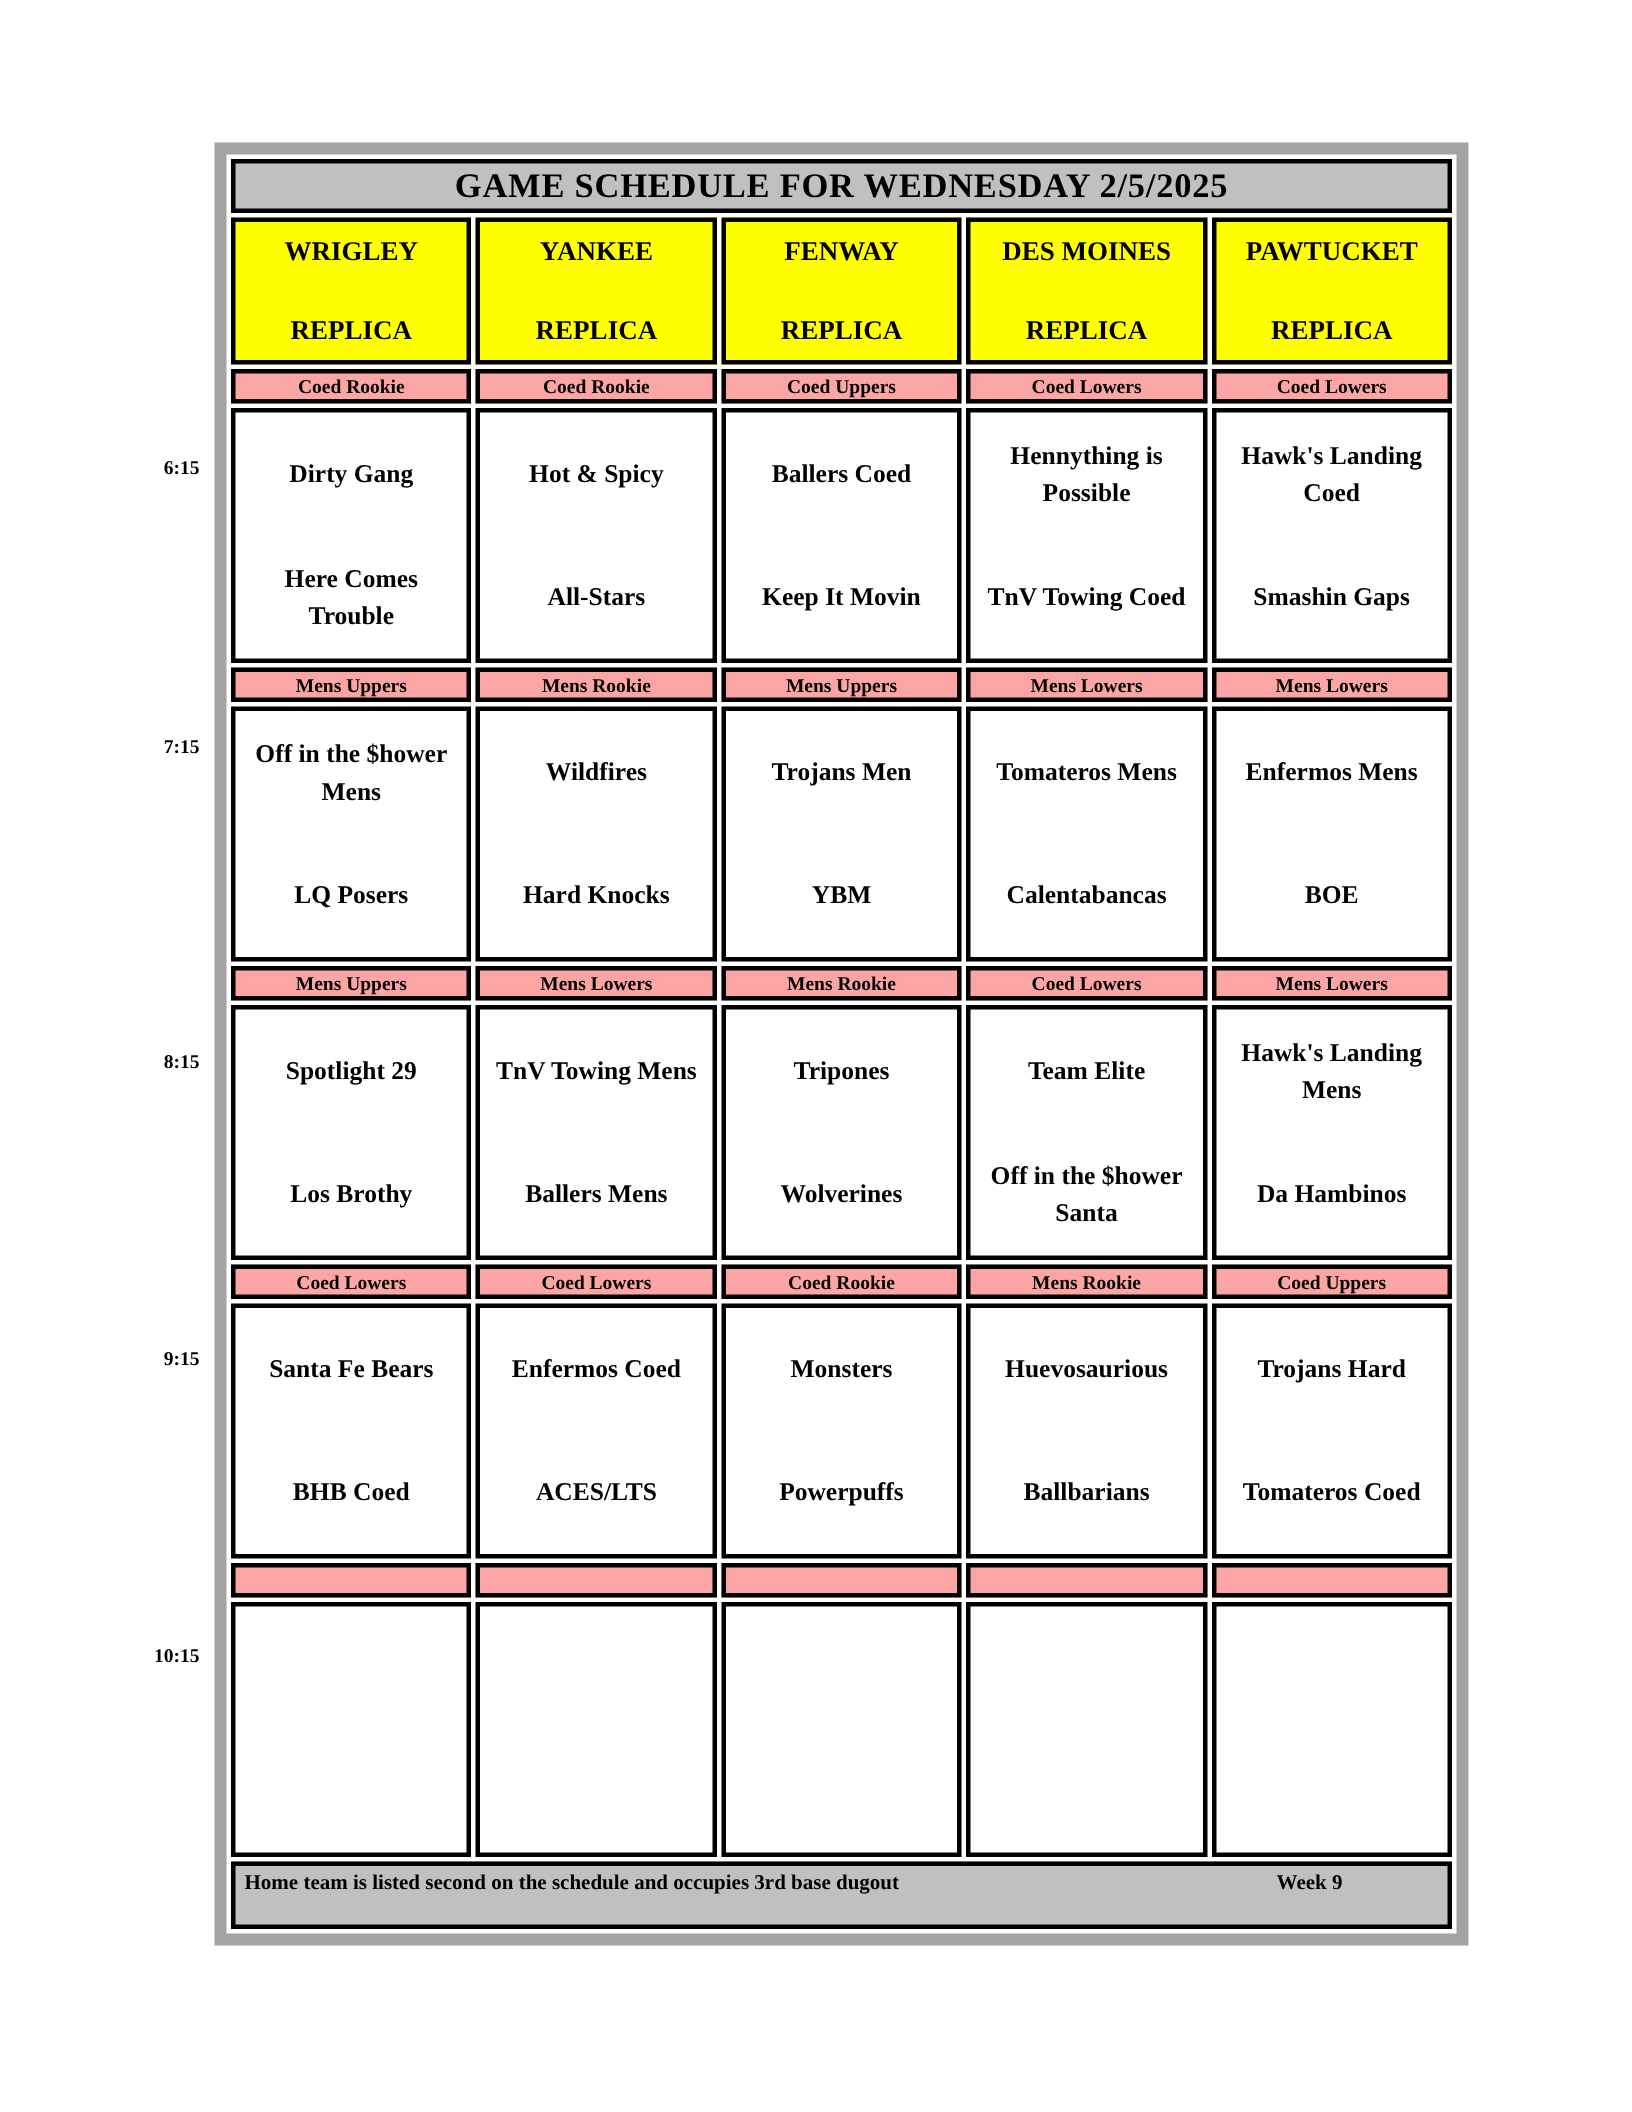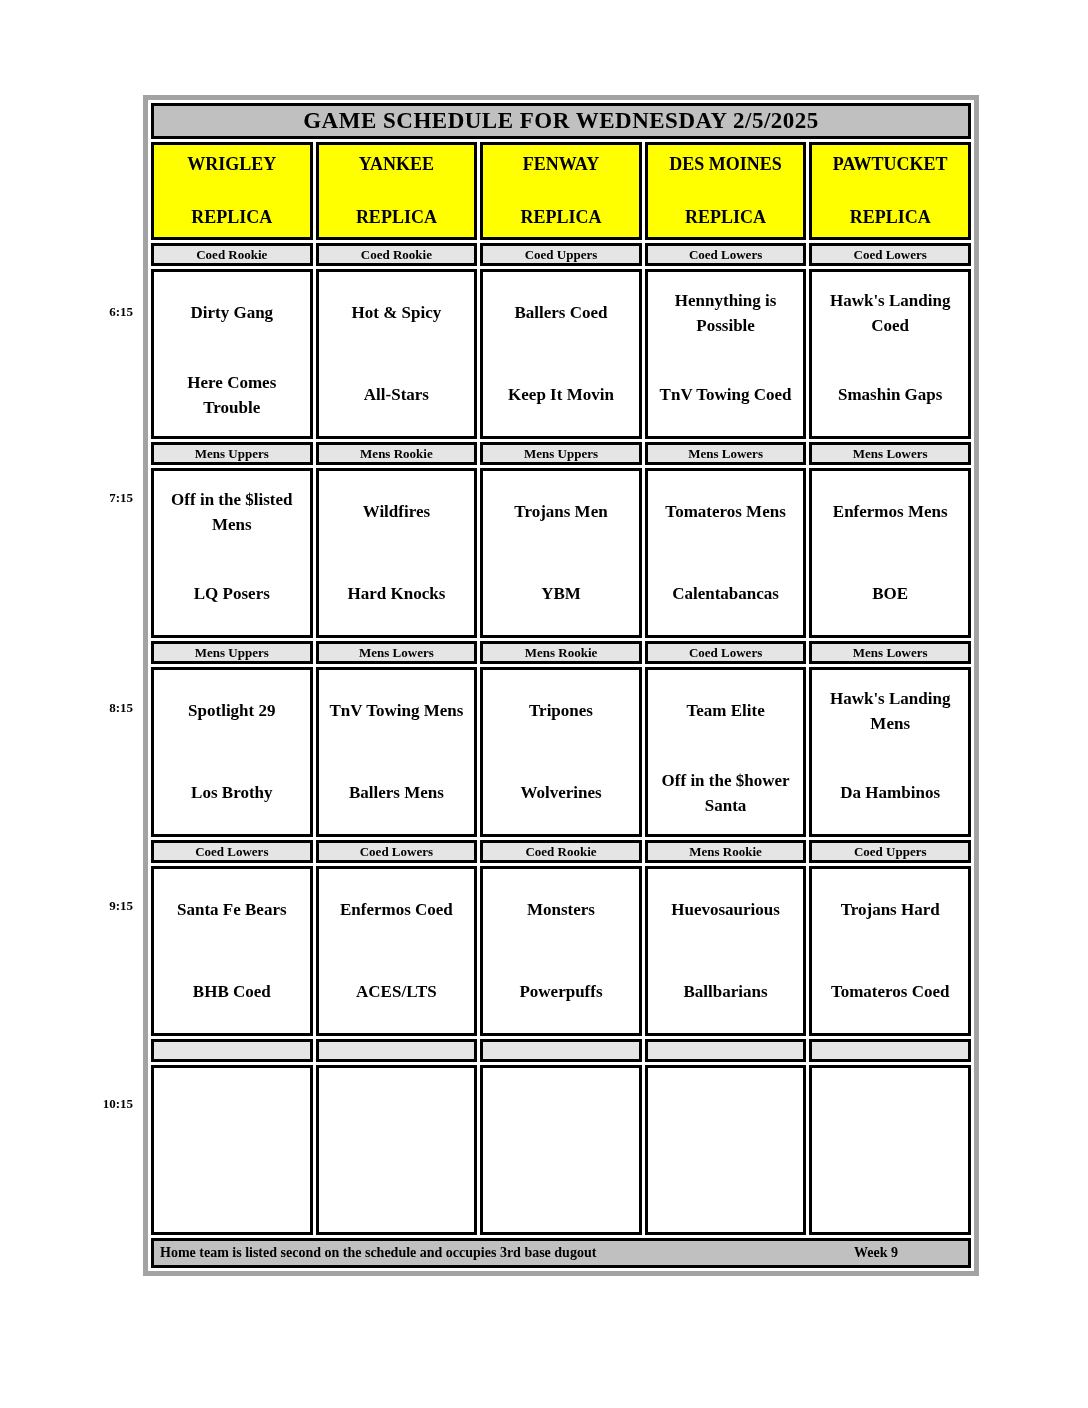--- a/index.html
+++ b/index.html
@@ -13,38 +13,38 @@
   
   .time-label{
     position:absolute;left:85px;width:48px;text-align:right;
     font-weight:bold;font-size:13px;color:#000;
   }
 
   
   table.schedule{
     position:absolute;left:143px;top:95px;width:836px;
     border-collapse:separate;border-spacing:3px;
-    border:5px solid #a3a3a3;background:#ffffff;
+    border:8px solid #a3a3a3;background:#ffffff;
     table-layout:fixed;
   }
   td{
     border:3px solid #000;text-align:center;font-weight:bold;color:#000;
     padding:0;vertical-align:middle;overflow:hidden;
   }
   td.title-cell{background:#c0c0c0;height:30px;font-size:23px;letter-spacing:0.5px;}
   td.field-cell{background:#ffff00;height:92px;font-size:18px;}
   .field-inner{display:flex;flex-direction:column;justify-content:space-evenly;height:92px;gap:24px;}
-  td.division-cell{background:#e5e5e5;height:17px;font-size:13px;}
+  td.division-cell{background:#fca5a5;height:17px;font-size:13px;}
   td.game-cell{background:#ffffff;height:164px;font-size:17px;}
   .game-inner{display:flex;flex-direction:column;height:164px;}
   .team{flex:1;display:flex;align-items:center;justify-content:center;
         padding:0 4px;line-height:1.5;}
   td.footer-cell{background:#c0c0c0;height:24px;font-size:14px;}
   .footer-inner{display:flex;justify-content:space-between;align-items:center;
-        padding:0 70px 0 6px;height:24px;}
+        padding:0 70px 15px 6px;height:24px;}
 </style>
 </head>
 <body>
 
 <div class="page">
 
   <div>
     <div class="time-label" style="top:304px">6:15</div>
     <div class="time-label" style="top:490px">7:15</div>
     <div class="time-label" style="top:700px">8:15</div>
@@ -134,21 +134,21 @@
     <tr>
       <td class="division-cell">Mens Uppers</td>
       <td class="division-cell">Mens Rookie</td>
       <td class="division-cell">Mens Uppers</td>
       <td class="division-cell">Mens Lowers</td>
       <td class="division-cell">Mens Lowers</td>
     </tr>
     <tr>
       <td class="game-cell">
         <div class="game-inner">
-          <div class="team">Off in the $listed Mens</div>
+          <div class="team">Off in the $hower Mens</div>
           <div class="team">LQ Posers</div>
         </div>
       </td>
       <td class="game-cell">
         <div class="game-inner">
           <div class="team">Wildfires</div>
           <div class="team">Hard Knocks</div>
         </div>
       </td>
       <td class="game-cell">

